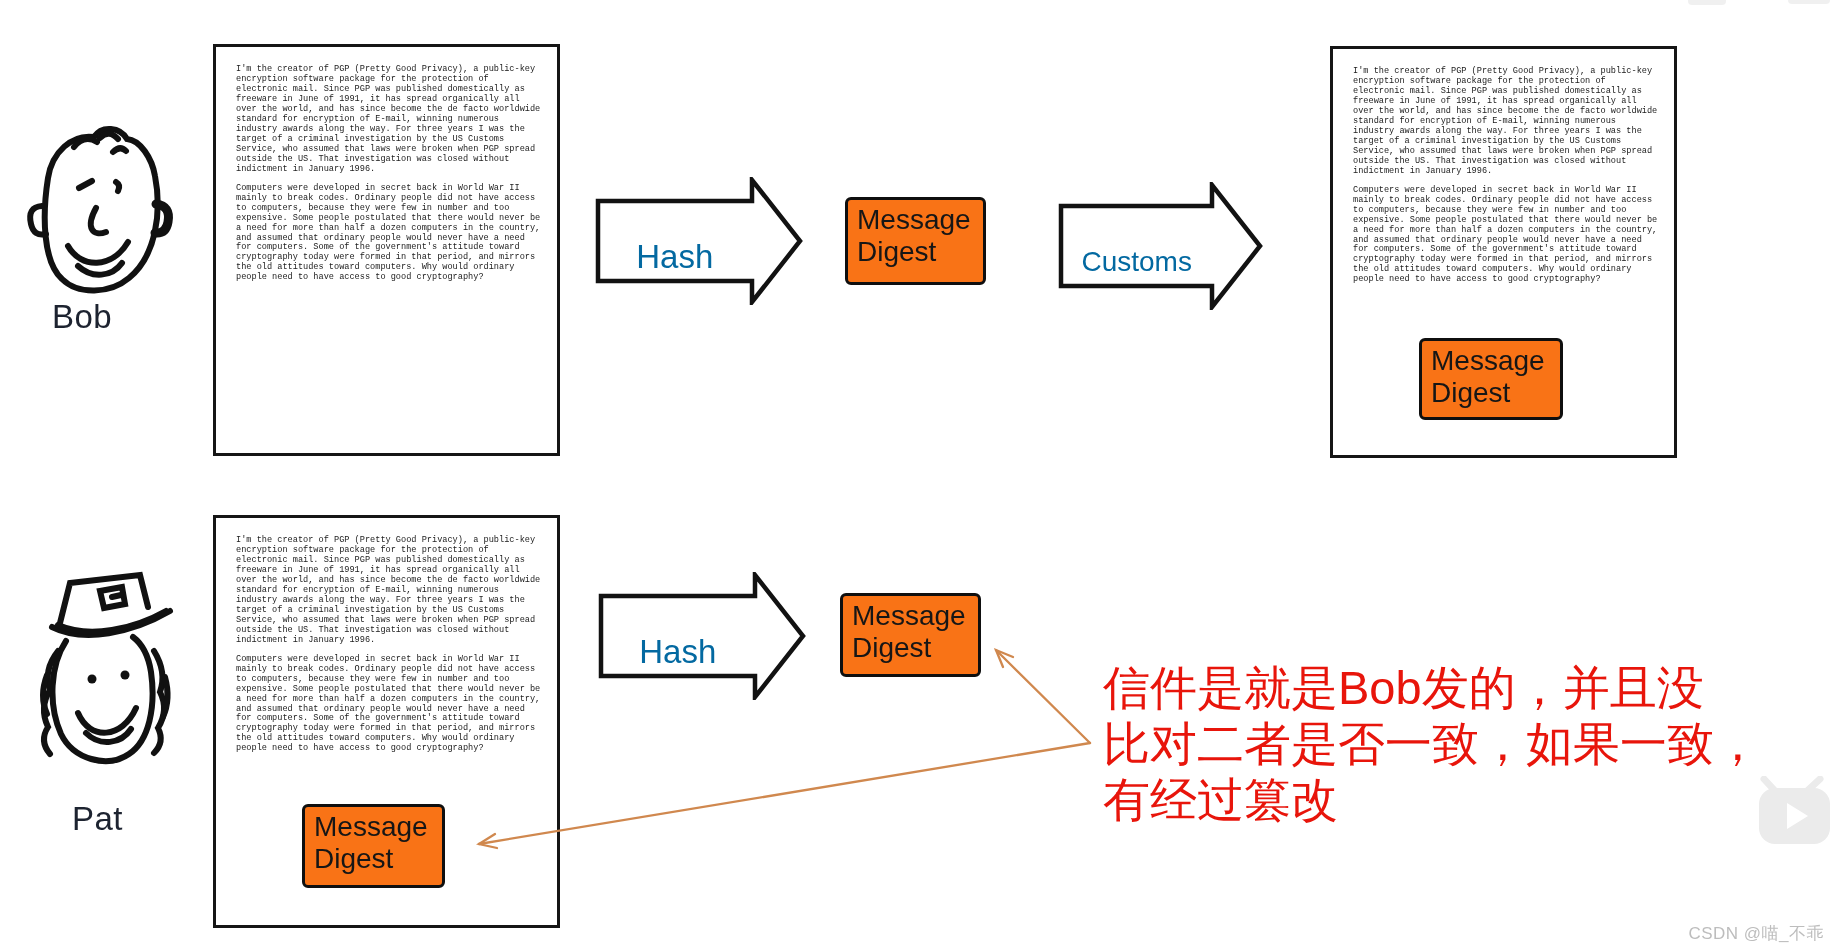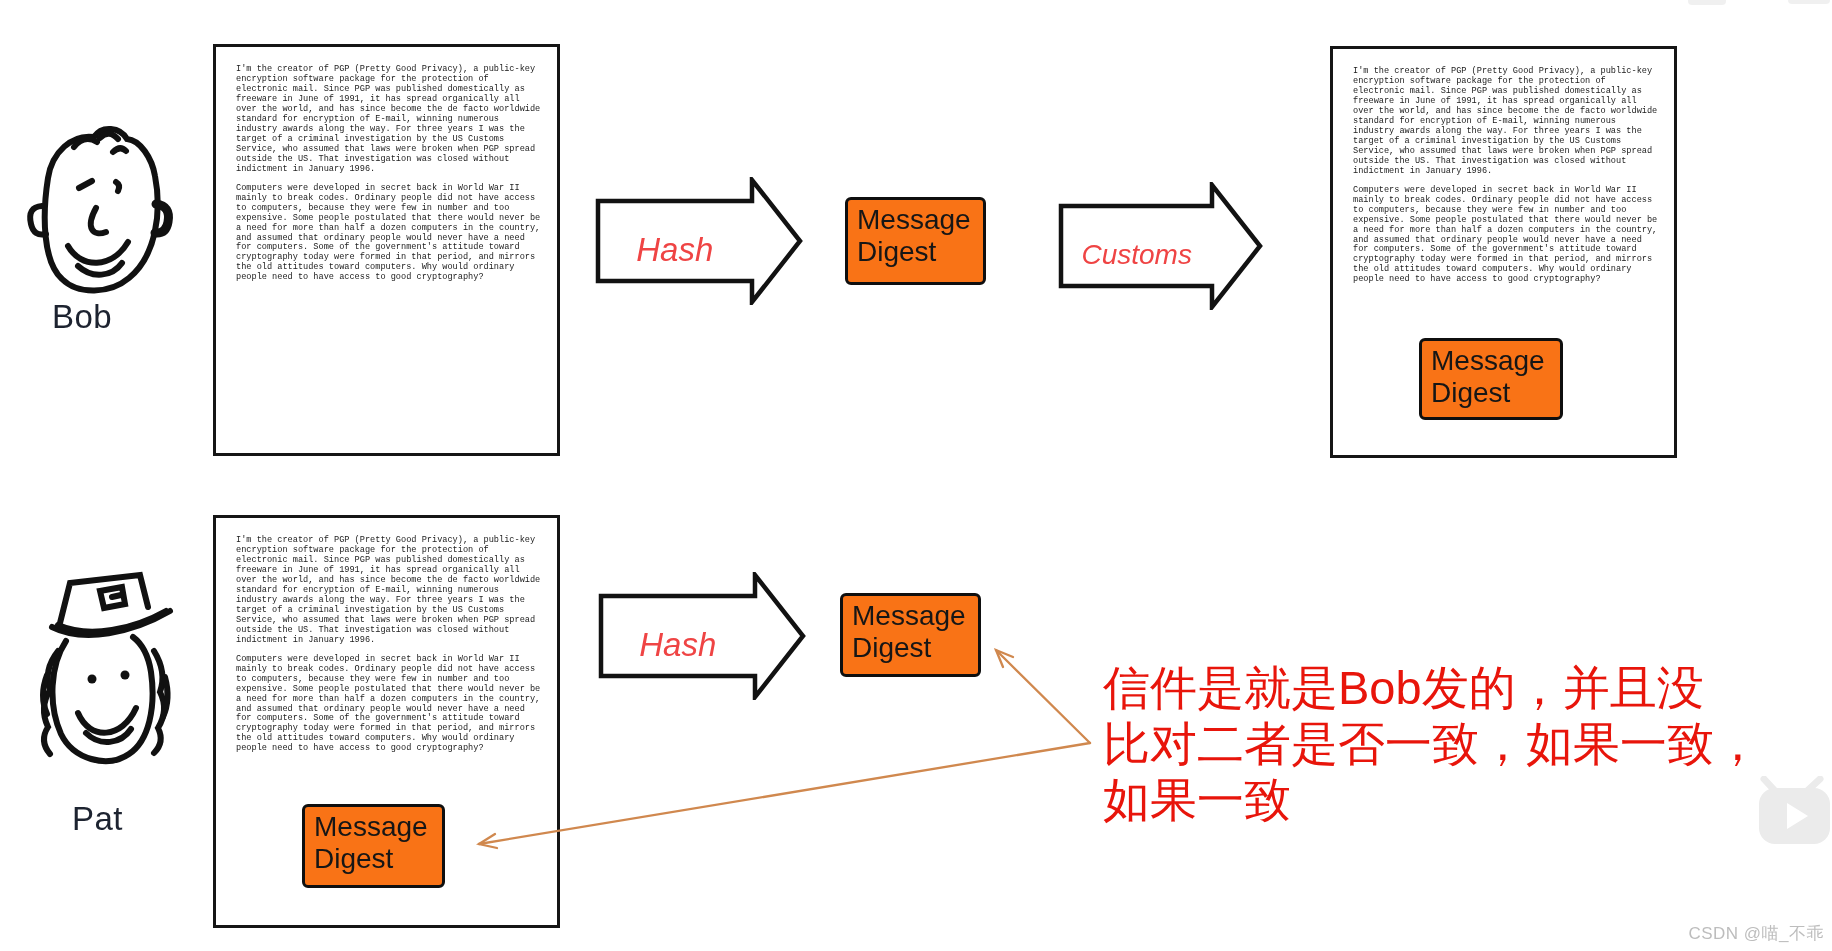--- a/index.html
+++ b/index.html
@@ -24,23 +24,23 @@
     position:absolute;background:#f97316;
     border:3.5px solid #0f0f0f;border-radius:6px;
     box-sizing:border-box;
     font-size:28px;line-height:1.14;color:#161616;
     padding:4px 4px 0 9px;white-space:pre-line;
   }
   
   .block-arrow{position:absolute;}
   .block-arrow svg{display:block;}
   .arrow-label{
-    position:absolute;left:0;top:9px;width:76%;height:100%;
+    position:absolute;left:0;top:16px;width:76%;height:100%;
     display:flex;align-items:center;justify-content:center;
-    color:#ef4444;font-size:33px;font-style:italic;
+    color:#0369a1;font-size:33px;
   }
   .arrow-label.small{font-size:28px;}
   
   .figure{position:absolute;}
   .figure-label{
     position:absolute;font-size:33px;color:#1d2330;letter-spacing:0.5px;
   }
   
   .annotation{
     position:absolute;left:1103px;top:660px;
@@ -171,21 +171,21 @@
     <path d="M1090,743 L996,650"></path>
     <path d="M1013,657 L996,650 L1003,667"></path>
     <path d="M1090,743 L479,844"></path>
     <path d="M495,834 L479,844 L497,848"></path>
   </g>
 </svg>
 
 <div class="annotation">
   <div>信件是就是Bob发的，并且没</div>
   <div>比对二者是否一致，如果一致，</div>
-  <div>如果一致</div>
+  <div>有经过篡改</div>
 </div>
 
 <div class="play-icon">
   <svg width="80" height="70" viewBox="0 0 80 70">
     <g>
       <path d="M22,16 L10,3" stroke="#ebebeb" stroke-width="7" stroke-linecap="round"></path>
       <path d="M52,16 L66,3" stroke="#ebebeb" stroke-width="7" stroke-linecap="round"></path>
       <rect x="5" y="12" width="71" height="56" rx="16" fill="#ebebeb"></rect>
       <path d="M33,27 L54,40 L33,53 Z" fill="#ffffff"></path>
     </g>

